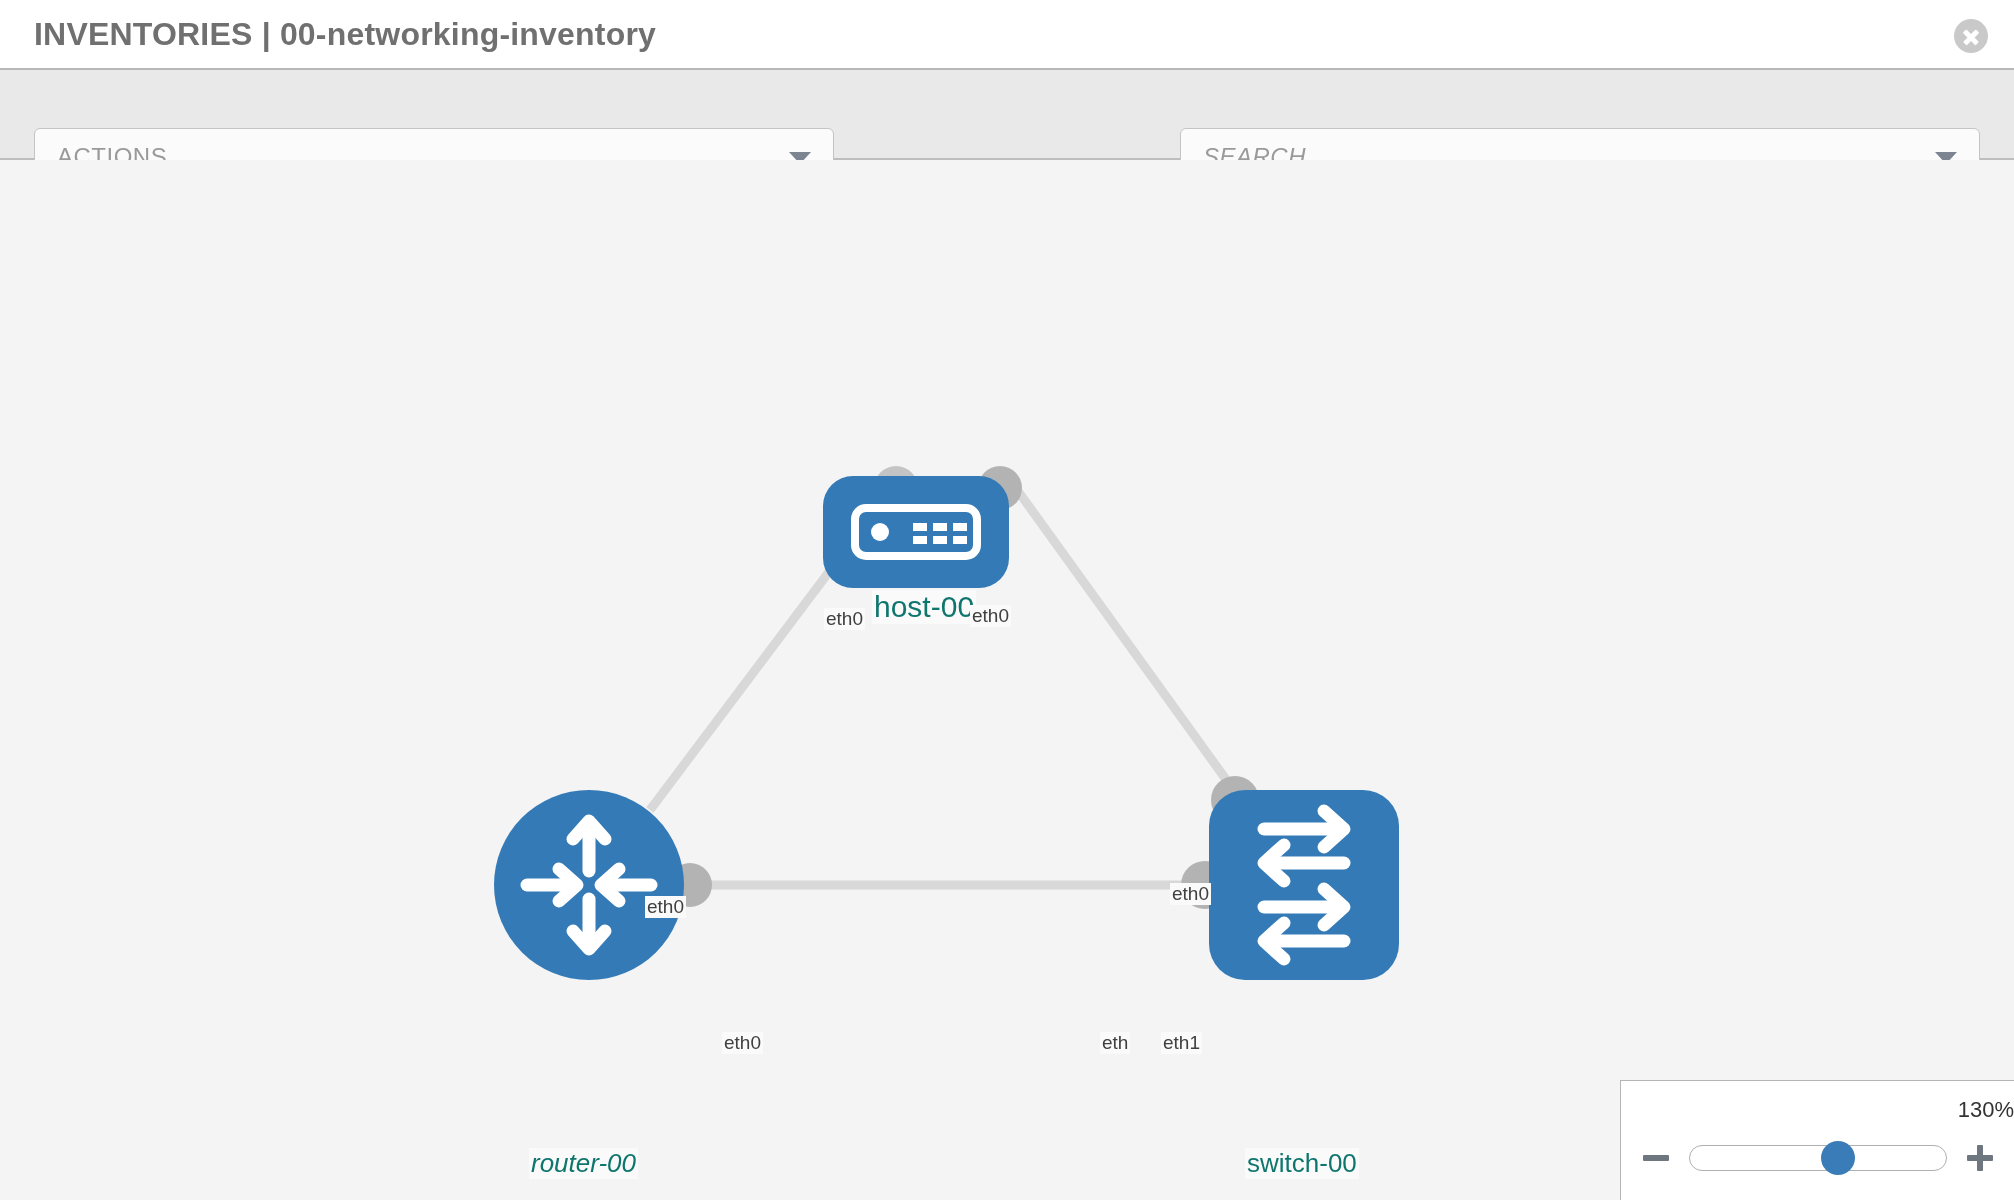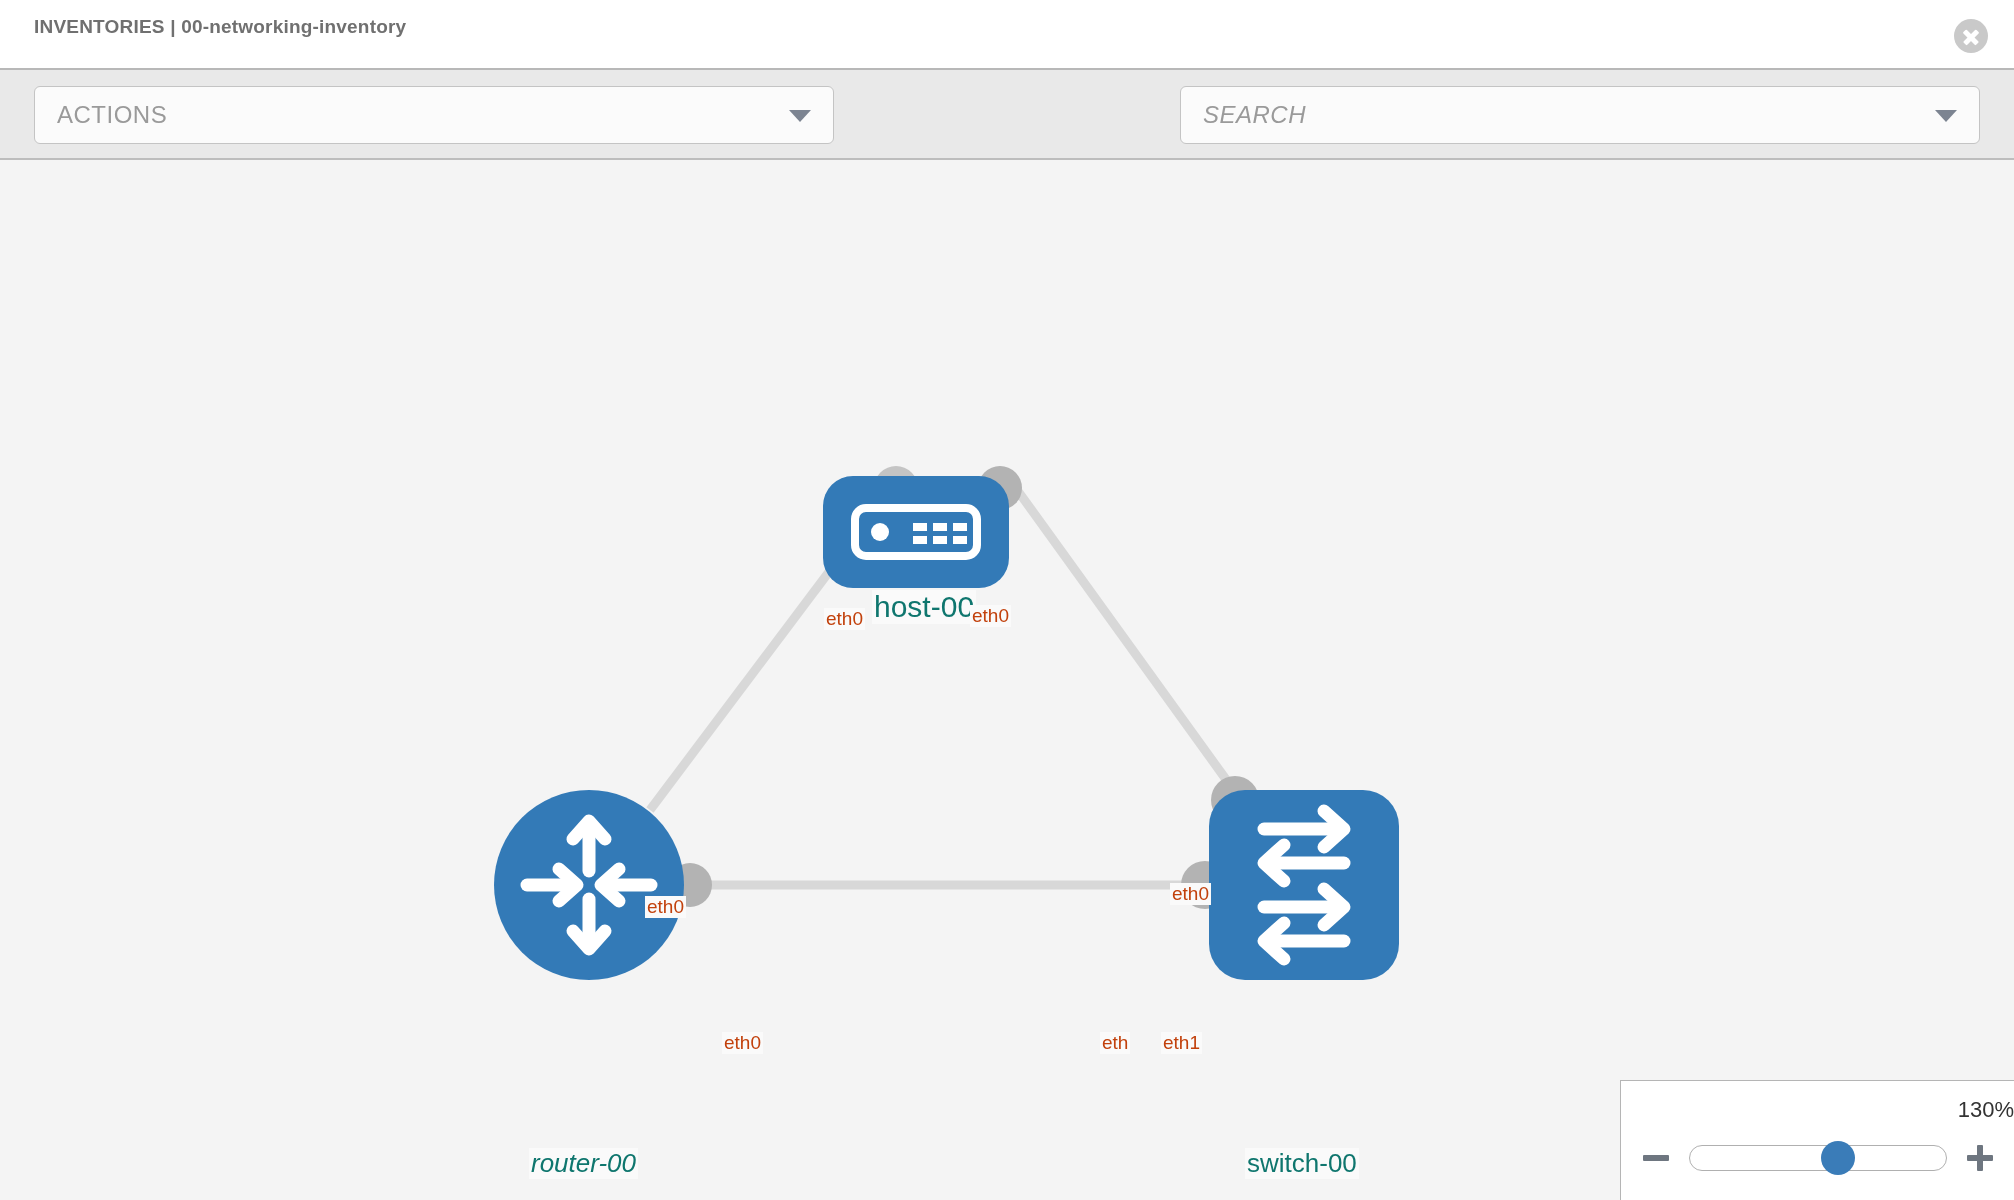--- a/index.html
+++ b/index.html
@@ -12,21 +12,21 @@
 
   
   .header {
     position: absolute; left: 0; top: 0;
     width: 2014px; height: 70px;
     background: #ffffff;
     border-bottom: 2px solid #b8b8b8;
   }
   .page-title {
     position: absolute; left: 34px; top: 16px;
-    font-size: 19px; font-weight: bold;
+    font-size: 32px; font-weight: bold;
     color: #707070; letter-spacing: .2px;
     white-space: nowrap;
   }
   .close-btn {
     position: absolute; right: 26px; top: 19px;
     width: 34px; height: 34px; border-radius: 50%;
     background: #c9c9c9; cursor: pointer;
   }
   .close-btn::before, .close-btn::after {
     content: ""; position: absolute;
@@ -43,20 +43,21 @@
     width: 2014px; height: 90px;
     background: #e9e9e9;
     border-bottom: 2px solid #bdbdbd;
   }
   .select-box {
     position: absolute;
     background: #fbfbfb;
     border: 1.5px solid #c4c4c4;
     border-radius: 6px;
     cursor: pointer;
+    margin-top: 42px;
   }
   .actions-select { left: 34px; top: 16px; width: 800px; height: 58px; }
   .search-select  { left: 1180px; top: 16px; width: 800px; height: 58px; font-style: italic; }
   .select-label {
     position: absolute; left: 22px; top: 50%;
     transform: translateY(-50%);
     font-size: 24px; color: #9a9a9a;
     letter-spacing: .5px; white-space: nowrap;
   }
   .caret {
@@ -88,21 +89,21 @@
   
   .node-label {
     position: absolute;
     font-size: 26px; color: #0f766e;
     background: #fafafa;
     white-space: nowrap;
     padding: 0 2px;
   }
   .edge-label {
     position: absolute;
-    font-size: 19px; color: #c2410c;
+    font-size: 19px; color: #404040;
     background: #fafafa;
     white-space: nowrap;
     padding: 0 2px;
   }
 
   
   .zoom-panel {
     position: absolute; left: 1620px; top: 1080px;
     width: 394px; height: 120px;
     background: #ffffff;

